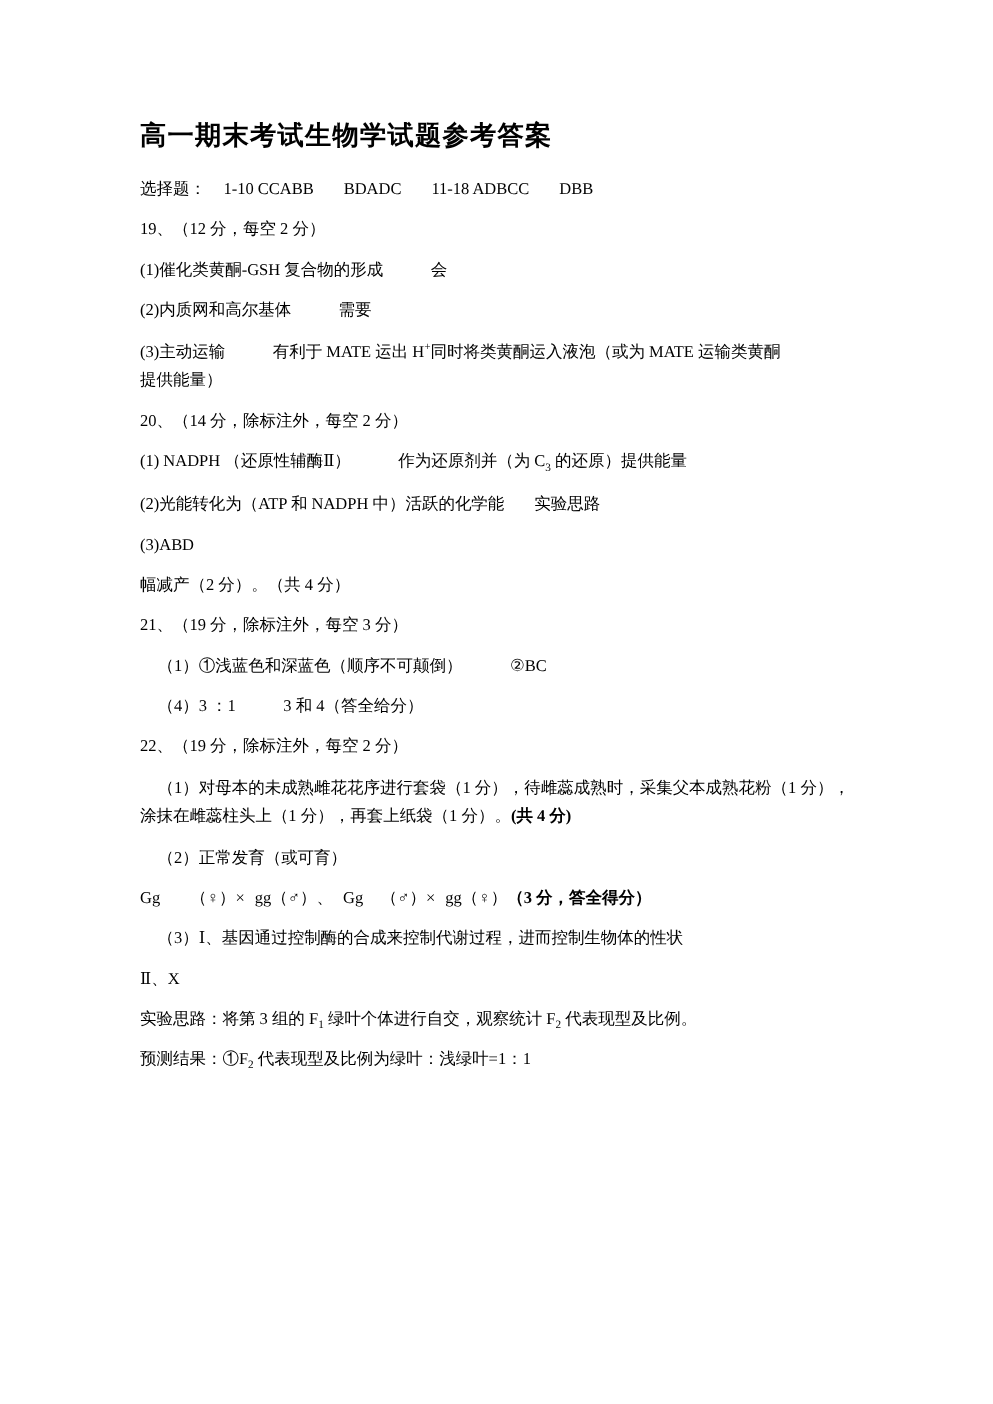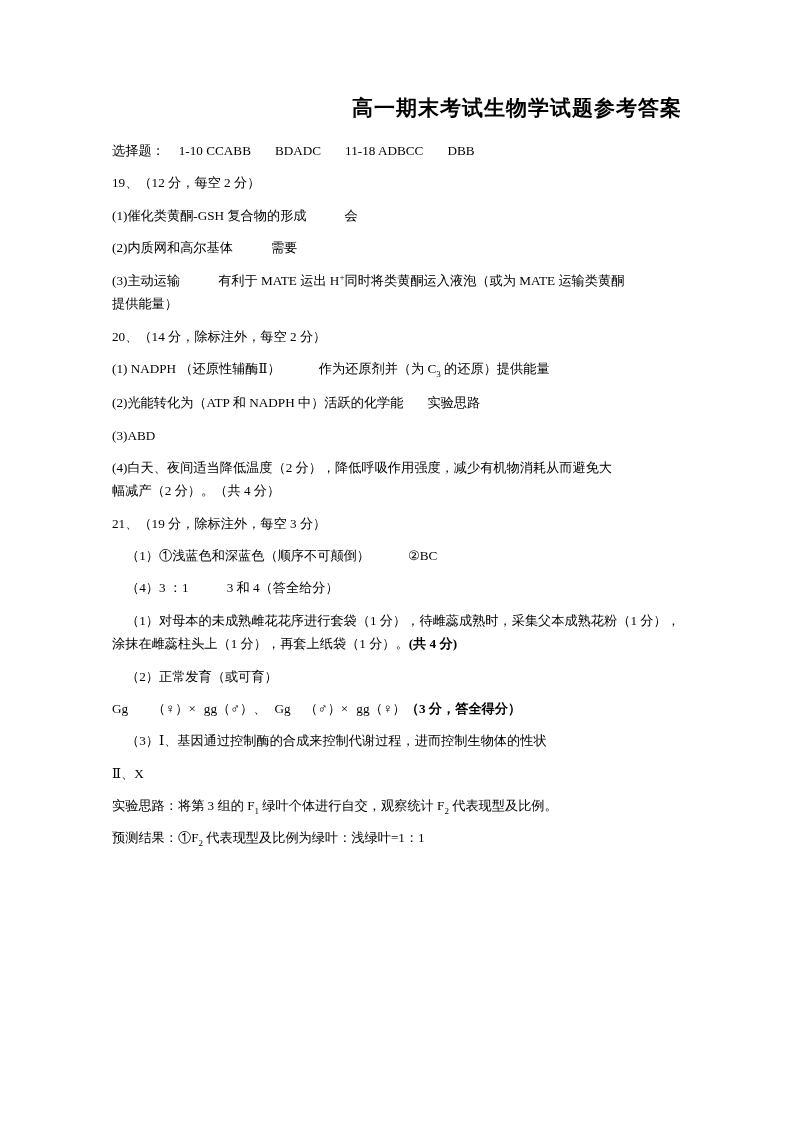--- a/index.html
+++ b/index.html
@@ -14,21 +14,21 @@
     color: #000000;
   }
   .page {
     width: 794px;
     height: 1123px;
     box-sizing: border-box;
     padding: 88px 112px 60px 112px;
     position: relative;
   }
   .doc-title {
-    text-align: right;
+    text-align: left;
     font-size: 21px;
     font-weight: bold;
     letter-spacing: 1px;
     margin: 6px 0 18px 0;
     font-family: "Liberation Serif", "DejaVu Serif", serif;
   }
   .line {
     font-size: 13.2px;
     line-height: 1.62;
     margin: 0 0 11px 0;
@@ -97,34 +97,34 @@
   <div class="line">
     <span>(1) NADPH （还原性辅酶Ⅱ）</span><span class="sp-lg"></span><span>作为还原剂并（为 C</span><span class="sub">3</span><span> 的还原）提供能量</span>
   </div>
 
   <div class="line">
     <span>(2)光能转化为（ATP 和 NADPH 中）活跃的化学能</span><span class="sp-md"></span><span>实验思路</span>
   </div>
 
   <div class="line">(3)ABD</div>
 
-  <div class="line nomargin">(4)白天、夜间适当降低温度（2 分），降低呼吸作用强度，减少有机物消耗从而避免大</div>
   <div class="line">幅减产（2 分）。（共 4 分）</div>
 
   <div class="line">21、（19 分，除标注外，每空 3 分）</div>
 
   <div class="line indent-para">
     <span>（1）①浅蓝色和深蓝色（顺序不可颠倒）</span><span class="sp-lg"></span><span>②BC</span>
   </div>
 
   <div class="line indent-para">
     <span>（4）3 ：1</span><span class="sp-lg"></span><span>3 和 4（答全给分）</span>
   </div>
 
 
+  <div class="line">22、（19 分，除标注外，每空 2 分）</div>
 
   <div class="line nomargin indent-para">（1）对母本的未成熟雌花花序进行套袋（1 分），待雌蕊成熟时，采集父本成熟花粉（1 分），</div>
   <div class="line">
     <span>涂抹在雌蕊柱头上（1 分），再套上纸袋（1 分）。</span><span class="bold">(共 4 分)</span>
   </div>
 
   <div class="line indent-para">（2）正常发育（或可育）</div>
 
   <div class="line">
     <span class="latin">Gg</span><span class="sp-md"></span><span>（♀）×</span><span class="sp-xs"></span><span class="latin">gg（♂）、</span><span class="sp-xs"></span><span class="latin">Gg</span><span class="sp-sm"></span><span>（♂）×</span><span class="sp-xs"></span><span class="latin">gg（♀）</span><span class="bold">（3 分，答全得分）</span>

